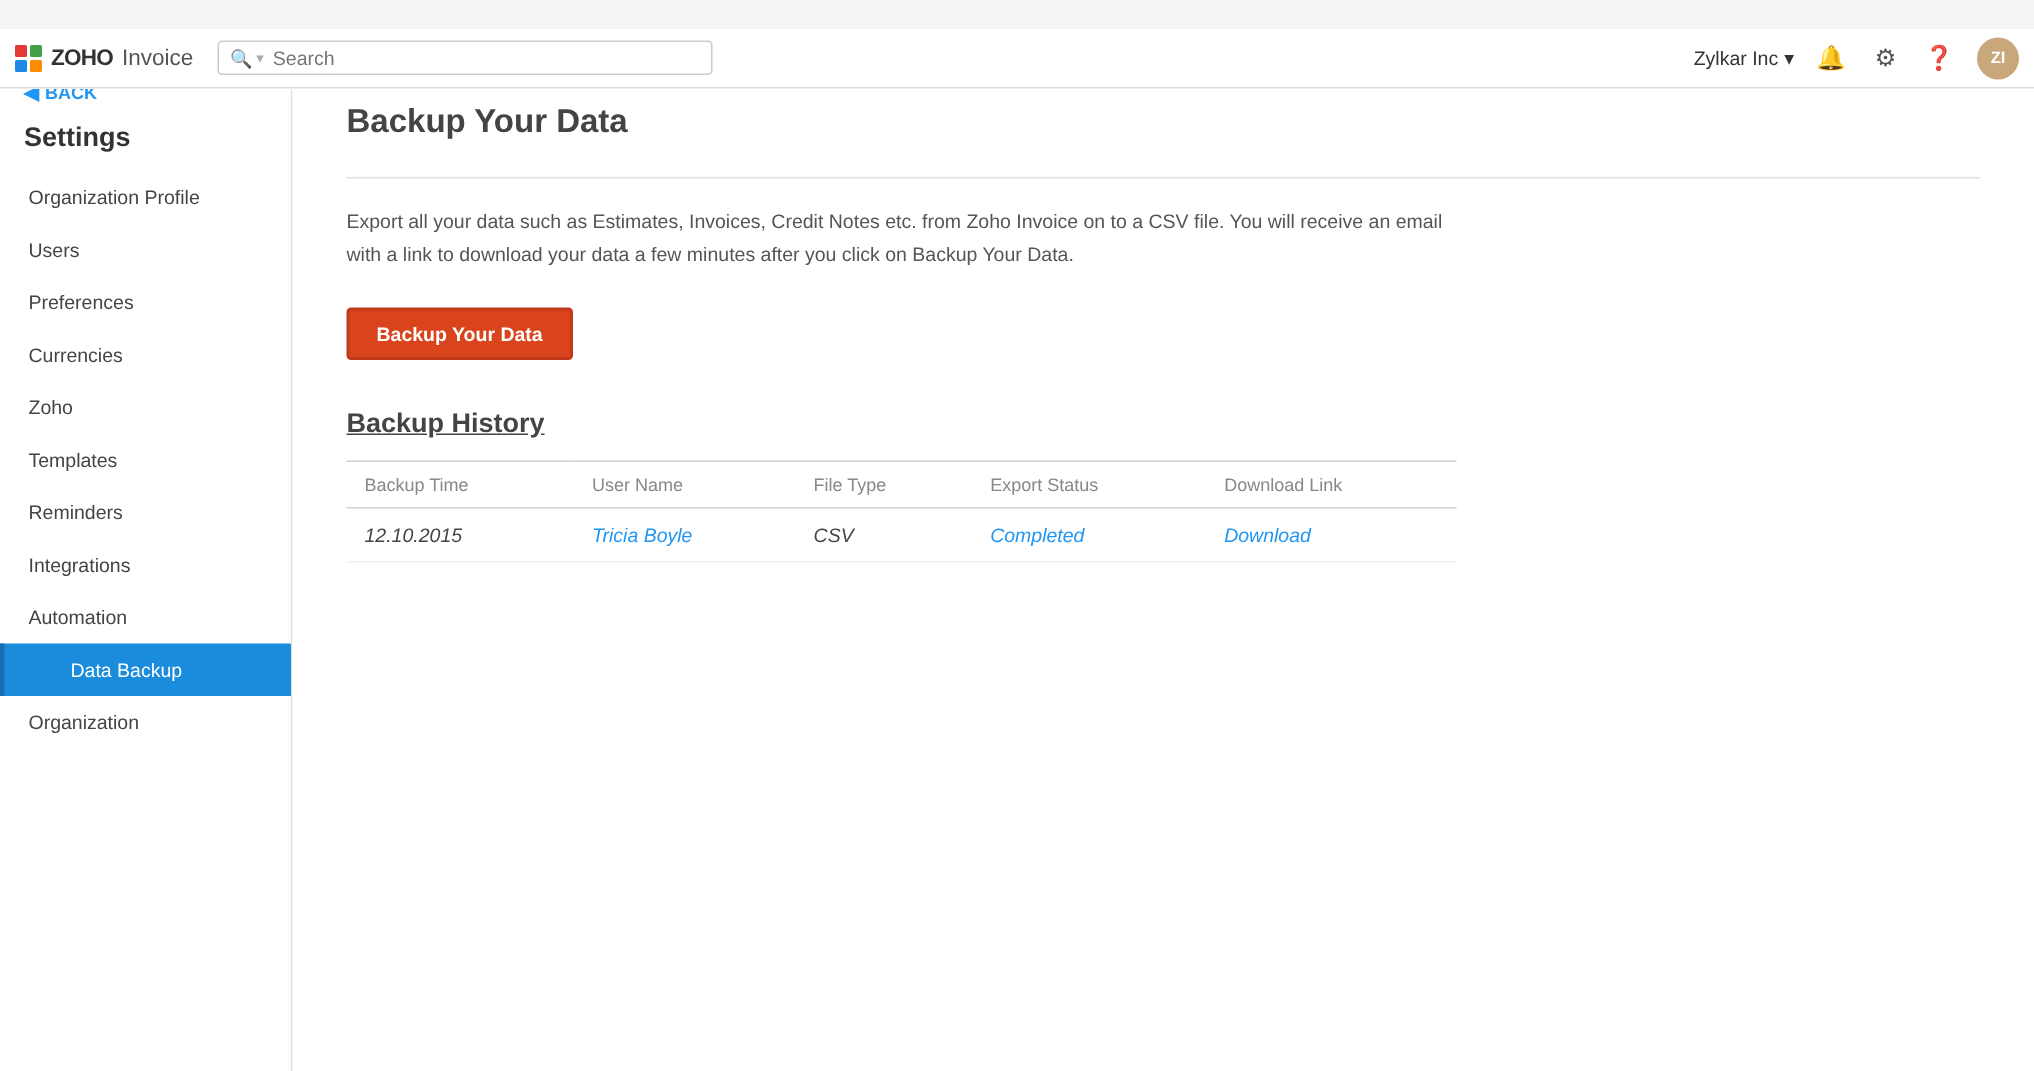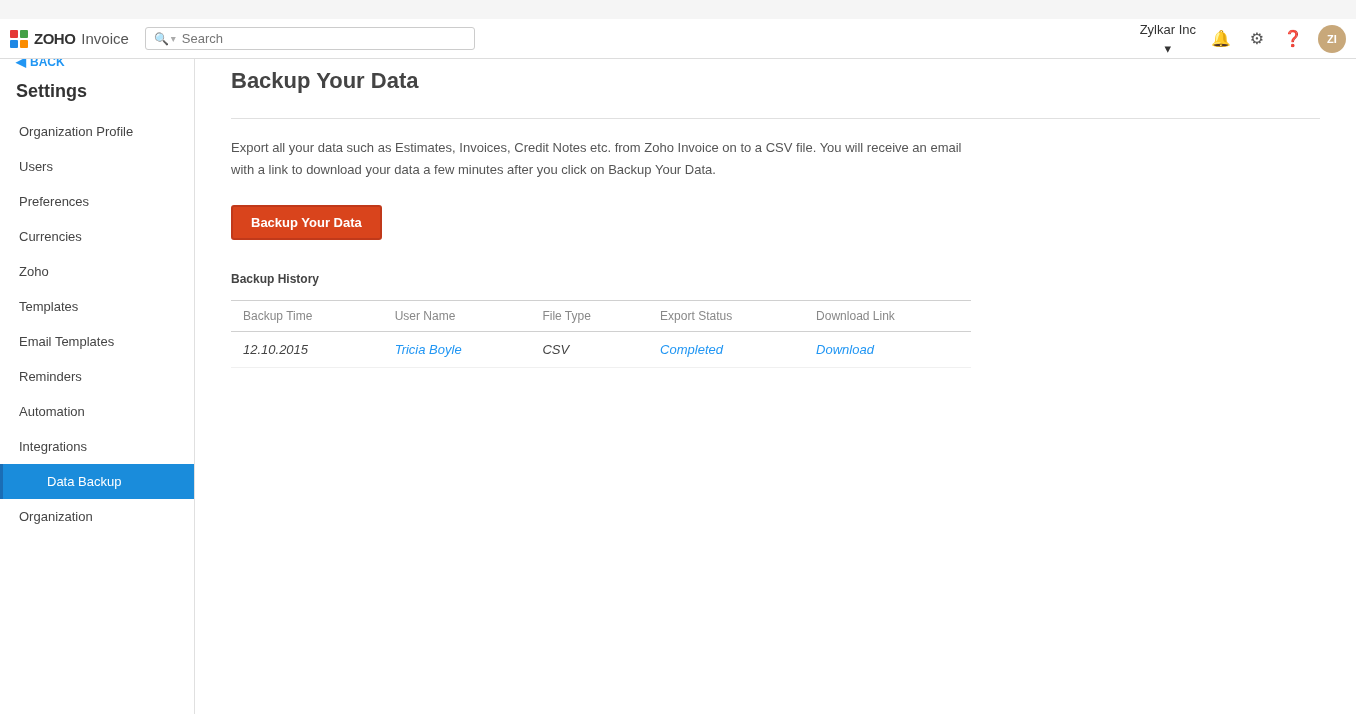--- a/index.html
+++ b/index.html
@@ -64,21 +64,20 @@
       align-items: center;
       gap: 14px;
     }
     .org-name {
       font-size: 13px;
       color: #333;
       cursor: pointer;
       display: flex;
       align-items: center;
       gap: 4px;
-      flex-direction: column;
     }
     .topnav-icon {
       width: 22px;
       height: 22px;
       display: flex;
       align-items: center;
       justify-content: center;
       color: #555;
       font-size: 16px;
       cursor: pointer;
@@ -171,23 +170,24 @@
       border: 2px solid #c0391a;
       border-radius: 3px;
       padding: 8px 18px;
       font-size: 13px;
       font-weight: bold;
       cursor: pointer;
     }
 
     
     .section-title {
-      font-size: 12px;
+      font-size: 18px;
       color: #444;
       margin: 32px 0 14px;
+      text-decoration: underline;
     }
     .history-table {
       width: 740px;
       border-collapse: collapse;
     }
     .history-table thead tr {
       border-bottom: 1px solid #d0d0d0;
       border-top: 1px solid #d0d0d0;
     }
     .history-table th {
@@ -260,30 +260,27 @@
     <div class="sidebar-item">
       <span>Currencies</span>
     </div>
     <div class="sidebar-item">
       <span>Zoho</span>
     </div>
     <div class="sidebar-item">
       <span>Templates</span>
     </div>
     <div class="sidebar-item">
-      <span>Email Templates</span>
-    </div>
-    <div class="sidebar-item">
       <span>Reminders</span>
     </div>
     <div class="sidebar-item">
+      <span>Integrations</span>
+    </div>
+    <div class="sidebar-item">
       <span>Automation</span>
-    </div>
-    <div class="sidebar-item">
-      <span>Integrations</span>
     </div>
     <div class="sidebar-item active">
       <span>Data Backup</span>
     </div>
     <div class="sidebar-item">
       <span>Organization</span>
     </div>
   </aside>
 
   <main class="main">

